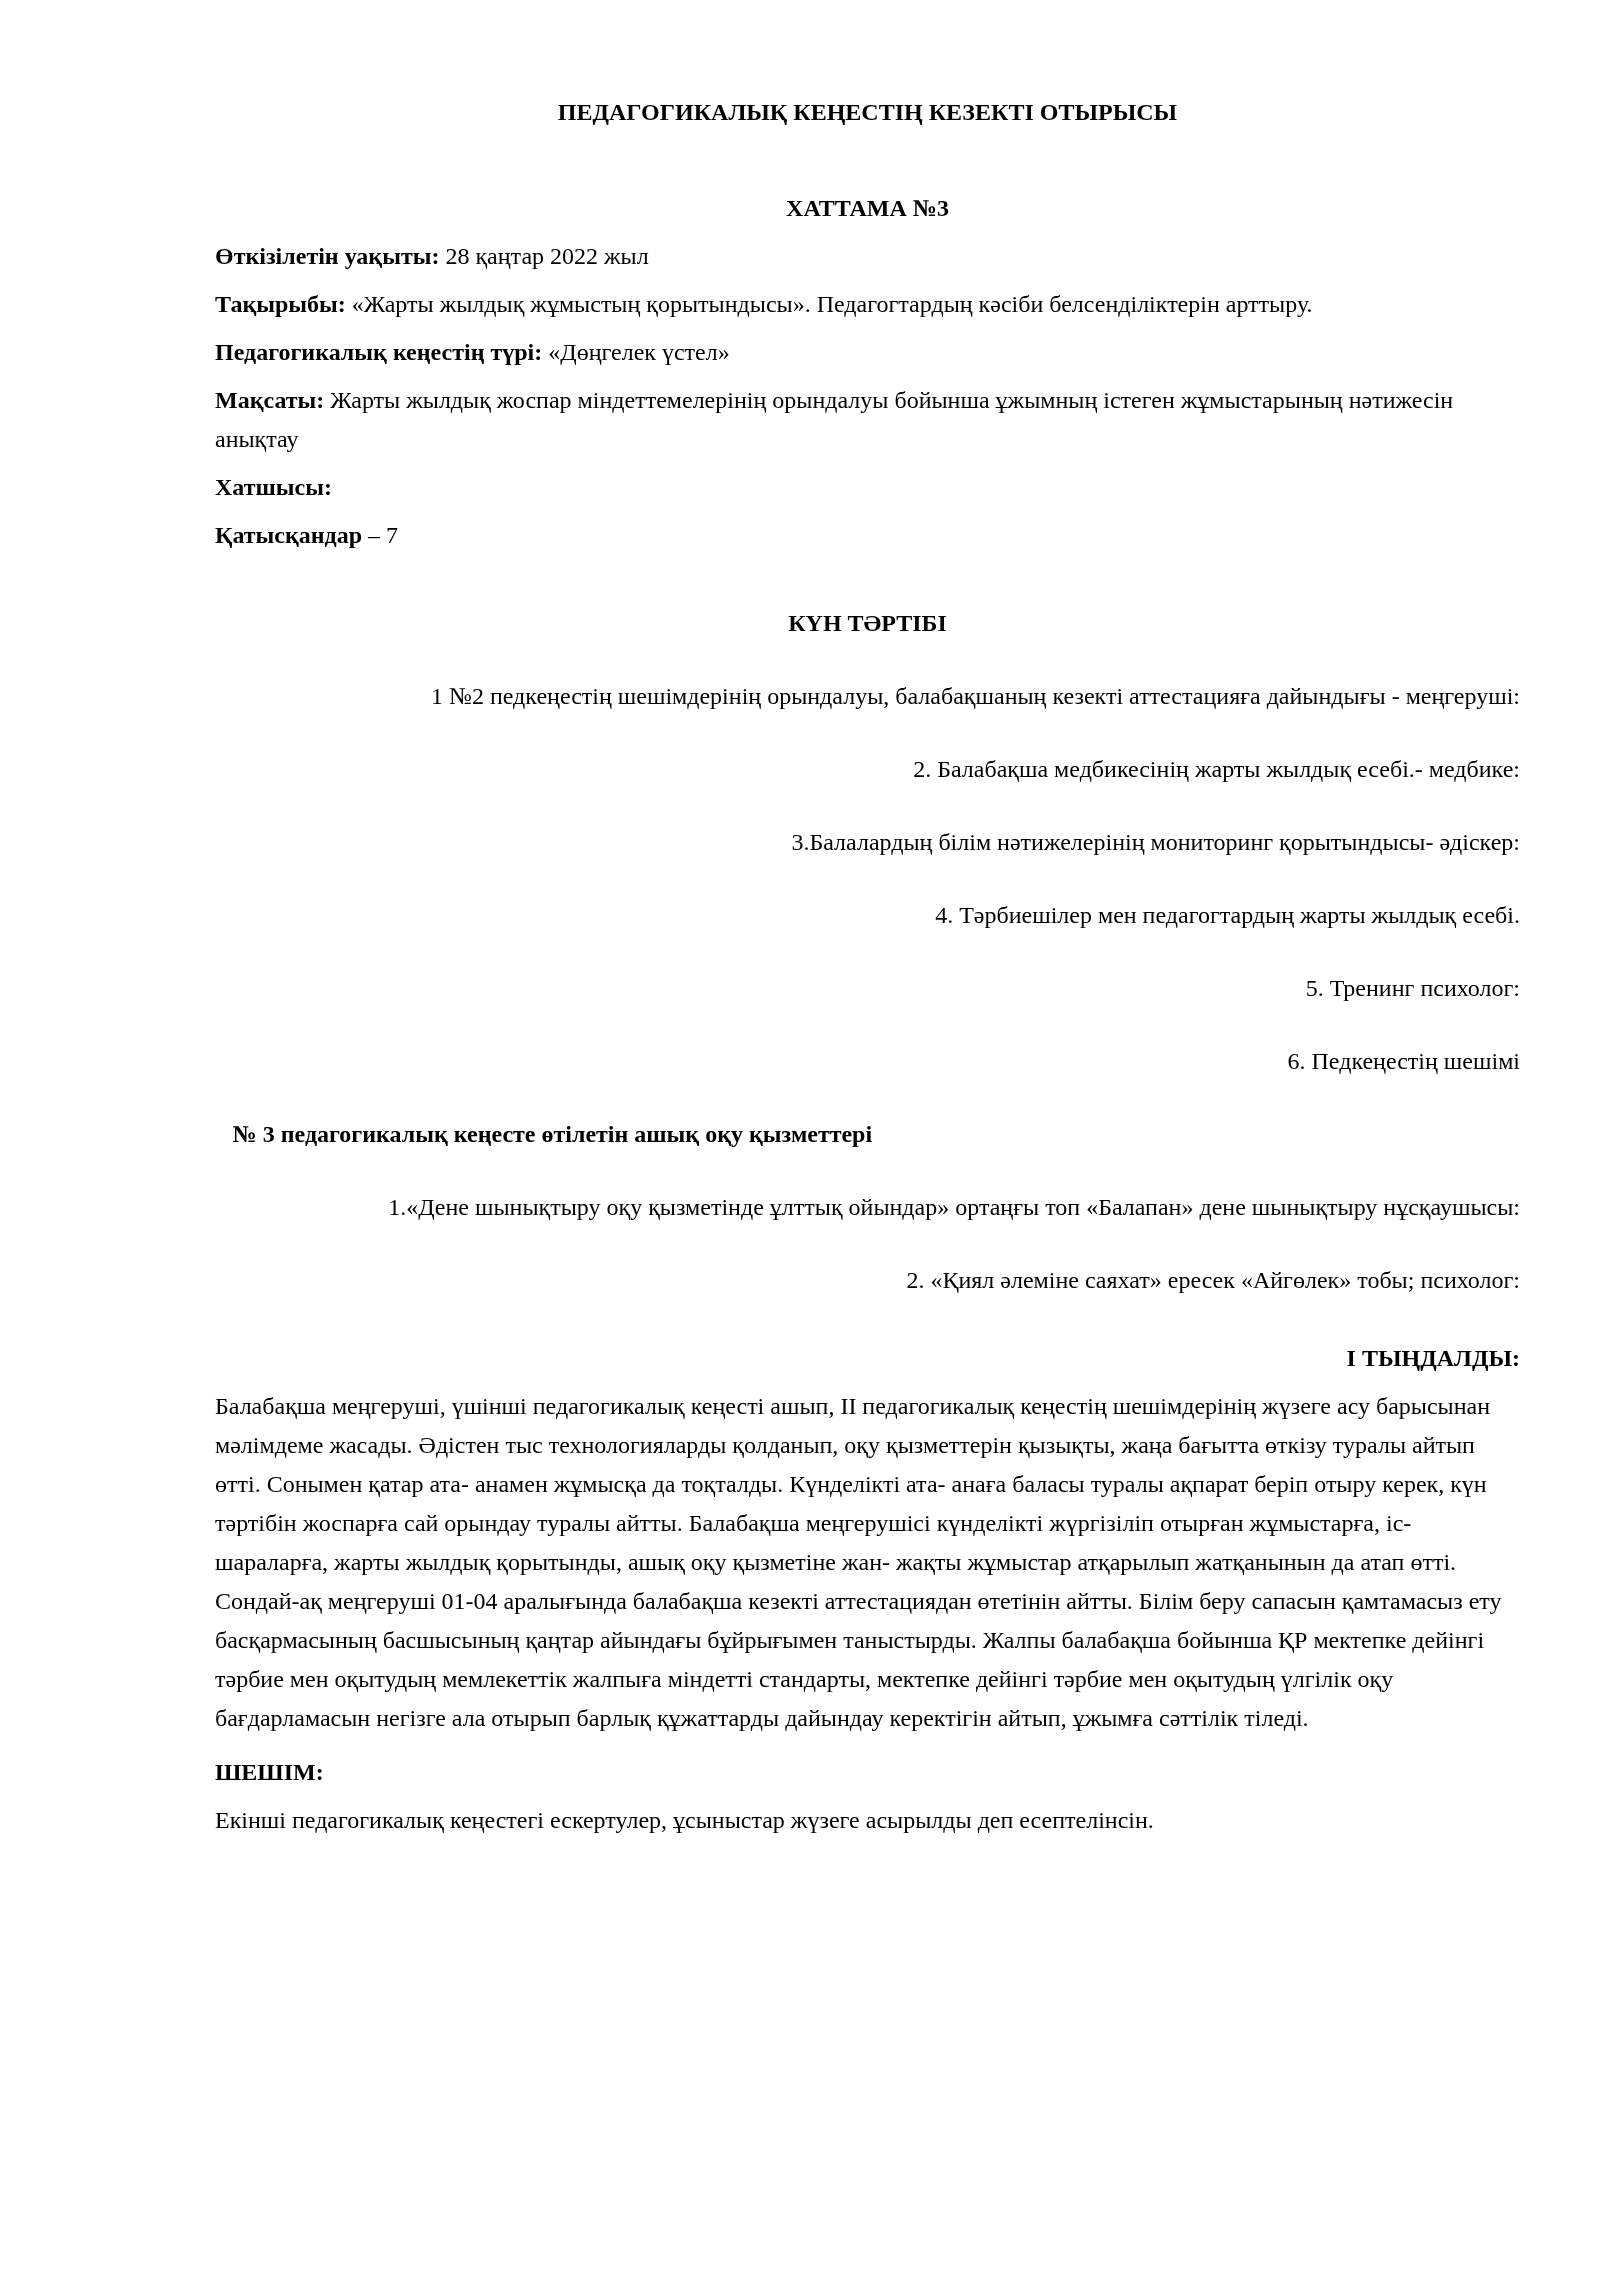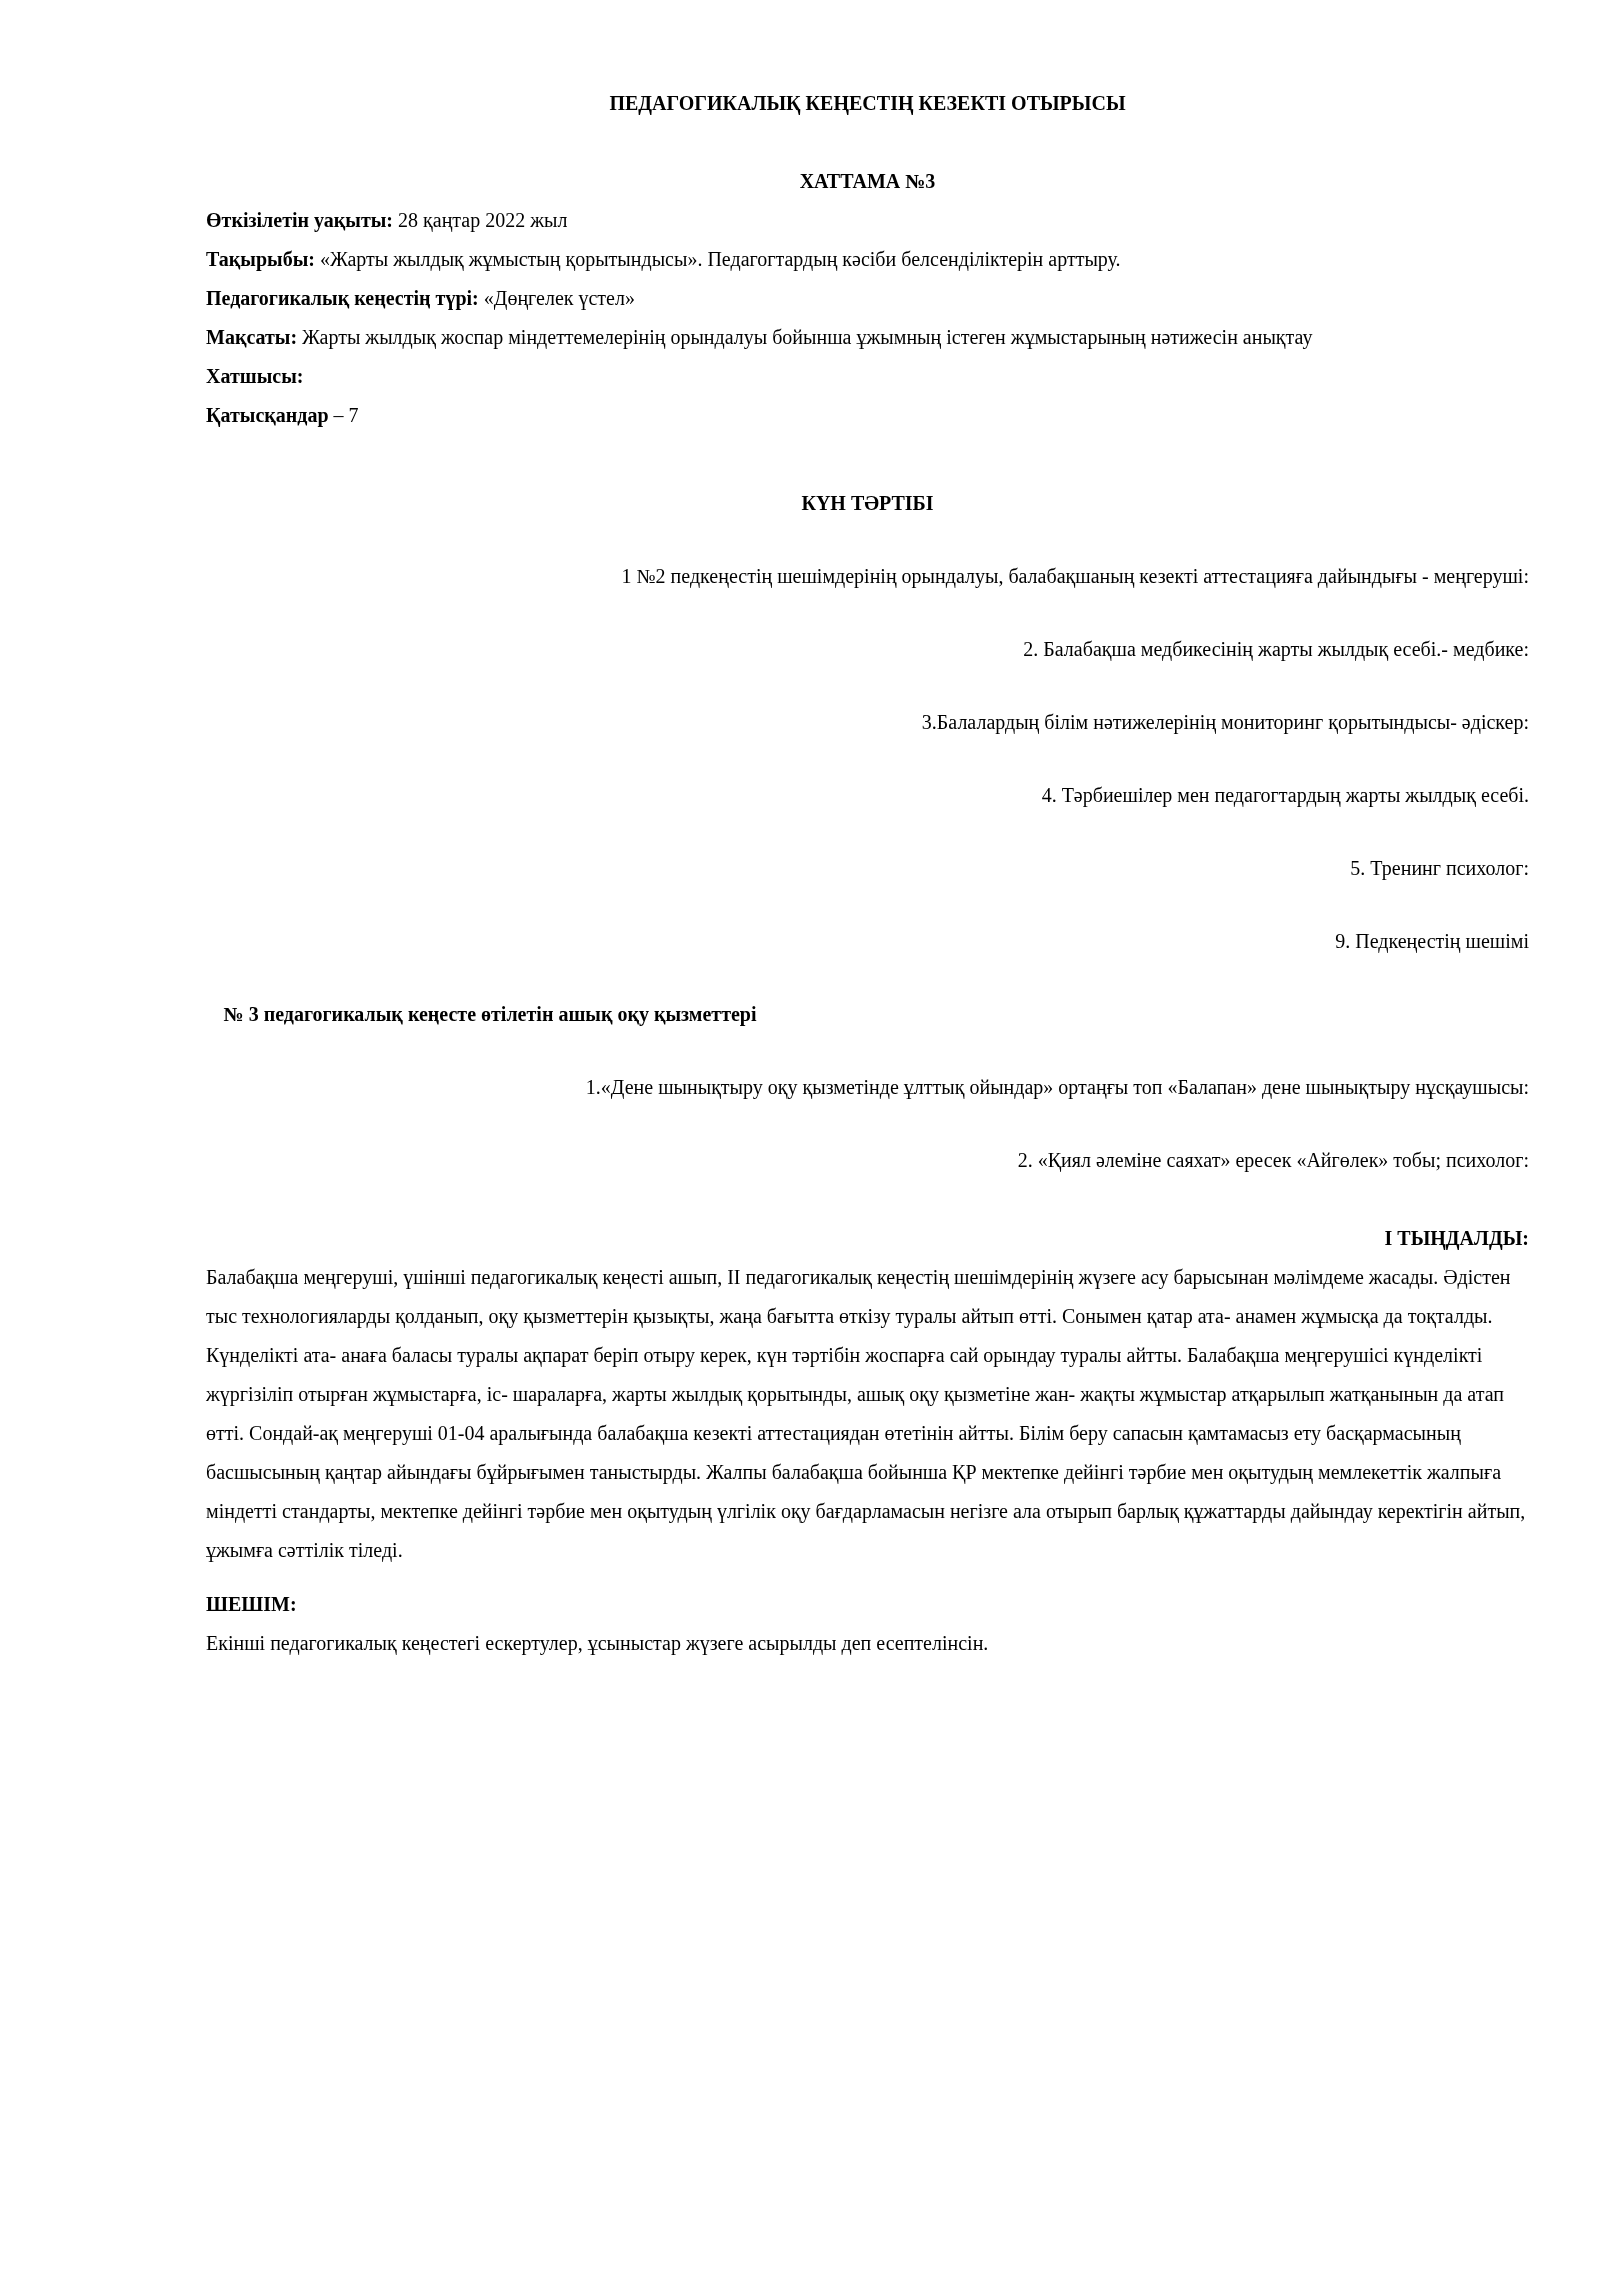--- a/index.html
+++ b/index.html
@@ -17,22 +17,22 @@
     font-family: "Liberation Serif", "DejaVu Serif", serif;
     font-size: 32px;
     line-height: 39px;
     box-sizing: border-box;
     padding: 84px 92px 0 206px;
     overflow: hidden;
   }
   .bold   { font-weight: bold; }
   .center { text-align: center; }
   p, h1, h2, h3 {
-    margin: 0;
-    font-size: 20px;
+    margin: 9px;
+    font-size: 24px;
     line-height: 39px;
     font-weight: normal;
   }
   .sp { height: 39px; }              
   .agenda-heading { margin-top: 49px; margin-bottom: 34px; }
   .item { margin-bottom: 34px; text-align: right; }
   .open-heading { margin-bottom: 34px; text-indent: 17.6px; }
   .heard-heading { margin-top: 39px; text-indent: 19.6px; text-align: right; }
   .decision-heading { margin-top: 14.7px; }
   .nowrap { white-space: nowrap; }
@@ -54,21 +54,21 @@
   <p><span class="label">Хатшысы:</span><span></span></p>
   <p><span class="label">Қатысқандар</span><span> – 7</span></p>
 
   <h3 class="center bold agenda-heading">КҮН ТӘРТІБІ</h3>
 
   <p class="item">1 №2 педкеңестің шешімдерінің орындалуы, балабақшаның кезекті аттестацияға дайындығы -  меңгеруші:</p>
   <p class="item">2.  Балабақша медбикесінің жарты жылдық есебі.-   медбике:</p>
   <p class="item">3.Балалардың білім нәтижелерінің мониторинг қорытындысы- әдіскер:</p>
   <p class="item">4. Тәрбиешілер мен педагогтардың жарты жылдық есебі.</p>
   <p class="item">5. Тренинг психолог:</p>
-  <p class="item">9. Педкеңестің шешімі</p>
+  <p class="item">6. Педкеңестің шешімі</p>
 
   <h3 class="bold open-heading">№ 3 педагогикалық кеңесте өтілетін ашық оқу қызметтері</h3>
 
   <p class="item">1.«Дене шынықтыру оқу қызметінде ұлттық ойындар» ортаңғы топ «Балапан» дене шынықтыру нұсқаушысы:</p>
   <p class="item">2. «Қиял әлеміне саяхат» ересек «Айгөлек» тобы; психолог:</p>
 
   <h3 class="bold heard-heading">І ТЫҢДАЛДЫ:</h3>
   <p>Балабақша   меңгеруші, үшінші педагогикалық кеңесті ашып, ІІ педагогикалық кеңестің шешімдерінің жүзеге асу барысынан мәлімдеме жасады. Әдістен тыс технологияларды қолданып, оқу қызметтерін қызықты, жаңа бағытта өткізу туралы айтып өтті. Сонымен қатар ата- анамен жұмысқа да тоқталды. Күнделікті ата- анаға баласы туралы ақпарат беріп отыру керек, күн тәртібін жоспарға сай орындау туралы айтты. Балабақша меңгерушісі күнделікті жүргізіліп отырған жұмыстарға, іс- шараларға, жарты жылдық қорытынды, ашық оқу қызметіне  жан- жақты жұмыстар атқарылып жатқанынын да атап өтті. Сондай-ақ меңгеруші 01-04 аралығында балабақша кезекті аттестациядан өтетінін айтты. Білім беру сапасын қамтамасыз ету басқармасының басшысының қаңтар айындағы бұйрығымен таныстырды. Жалпы балабақша бойынша ҚР мектепке дейінгі тәрбие мен оқытудың мемлекеттік жалпыға міндетті стандарты, мектепке дейінгі тәрбие мен оқытудың үлгілік оқу бағдарламасын негізге ала отырып барлық құжаттарды дайындау керектігін айтып, ұжымға сәттілік тіледі.</p>
 
   <h3 class="bold decision-heading">ШЕШІМ:</h3>

